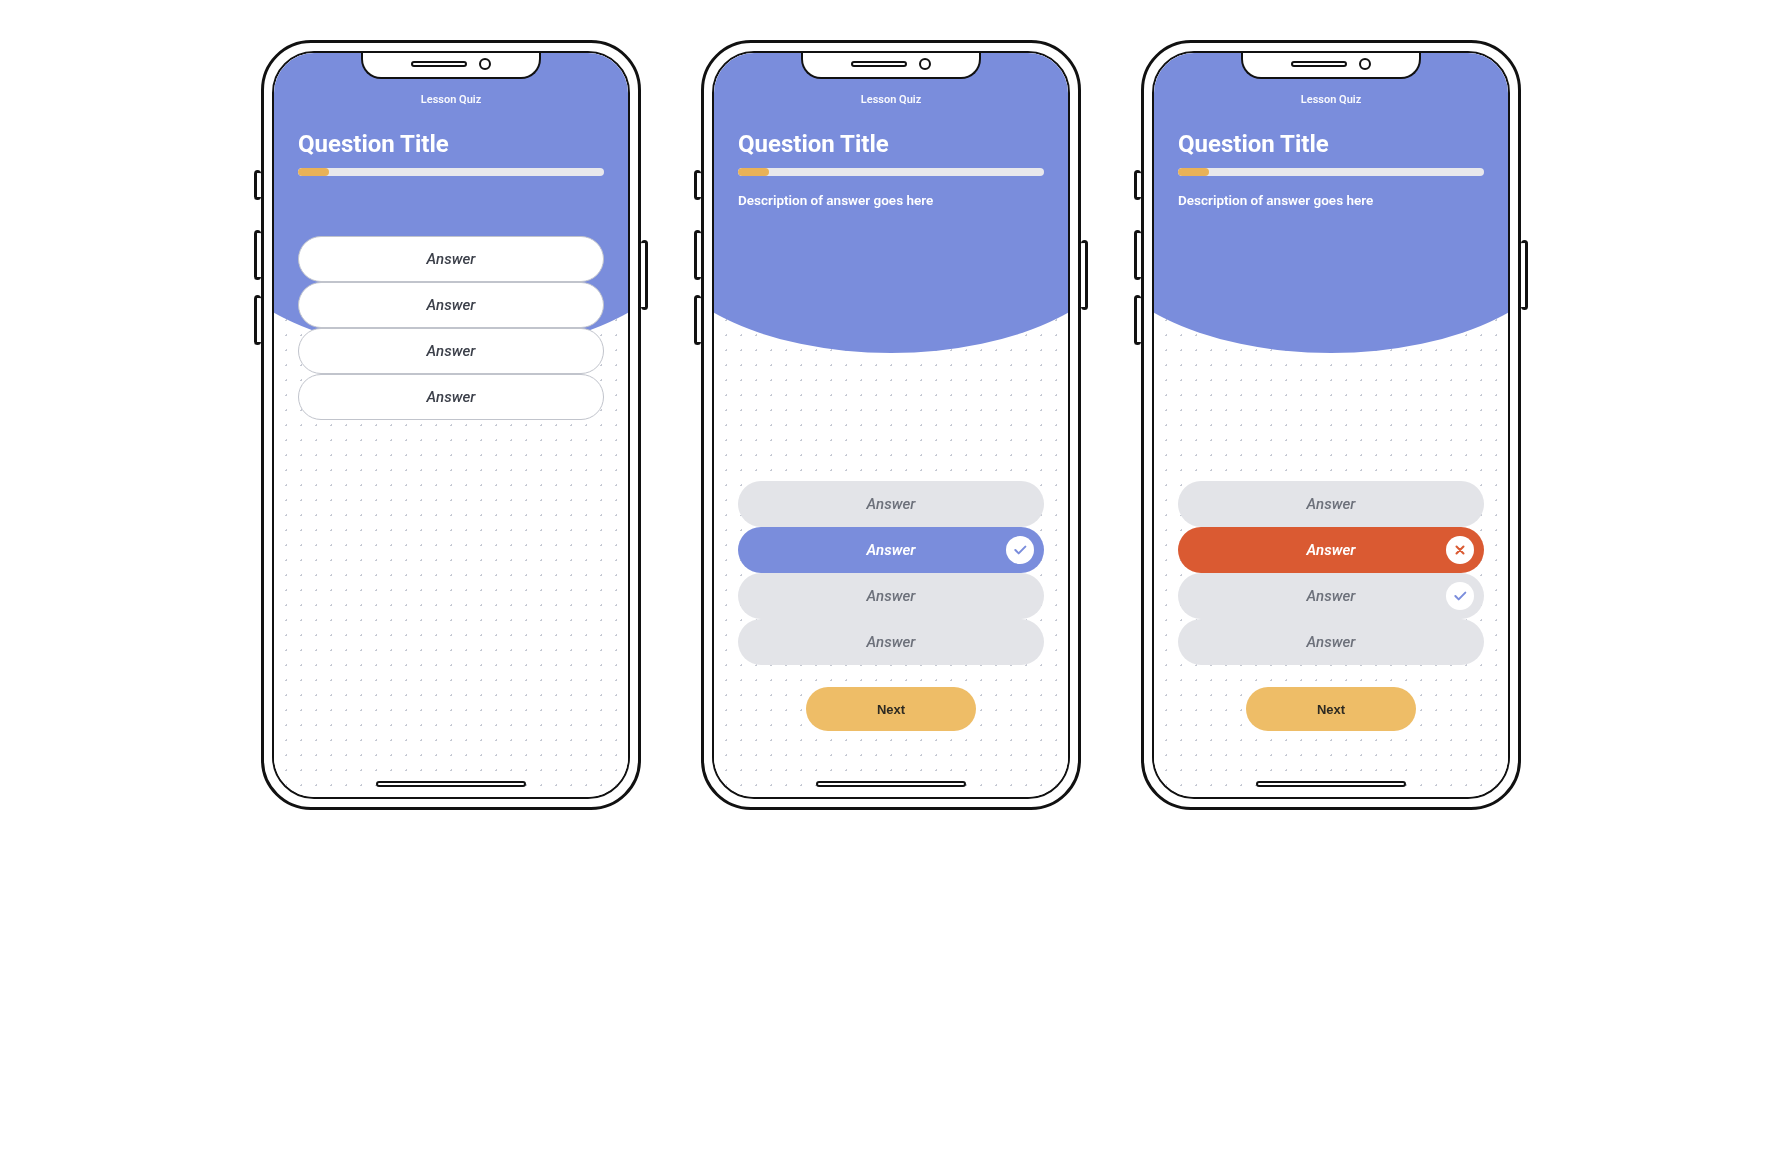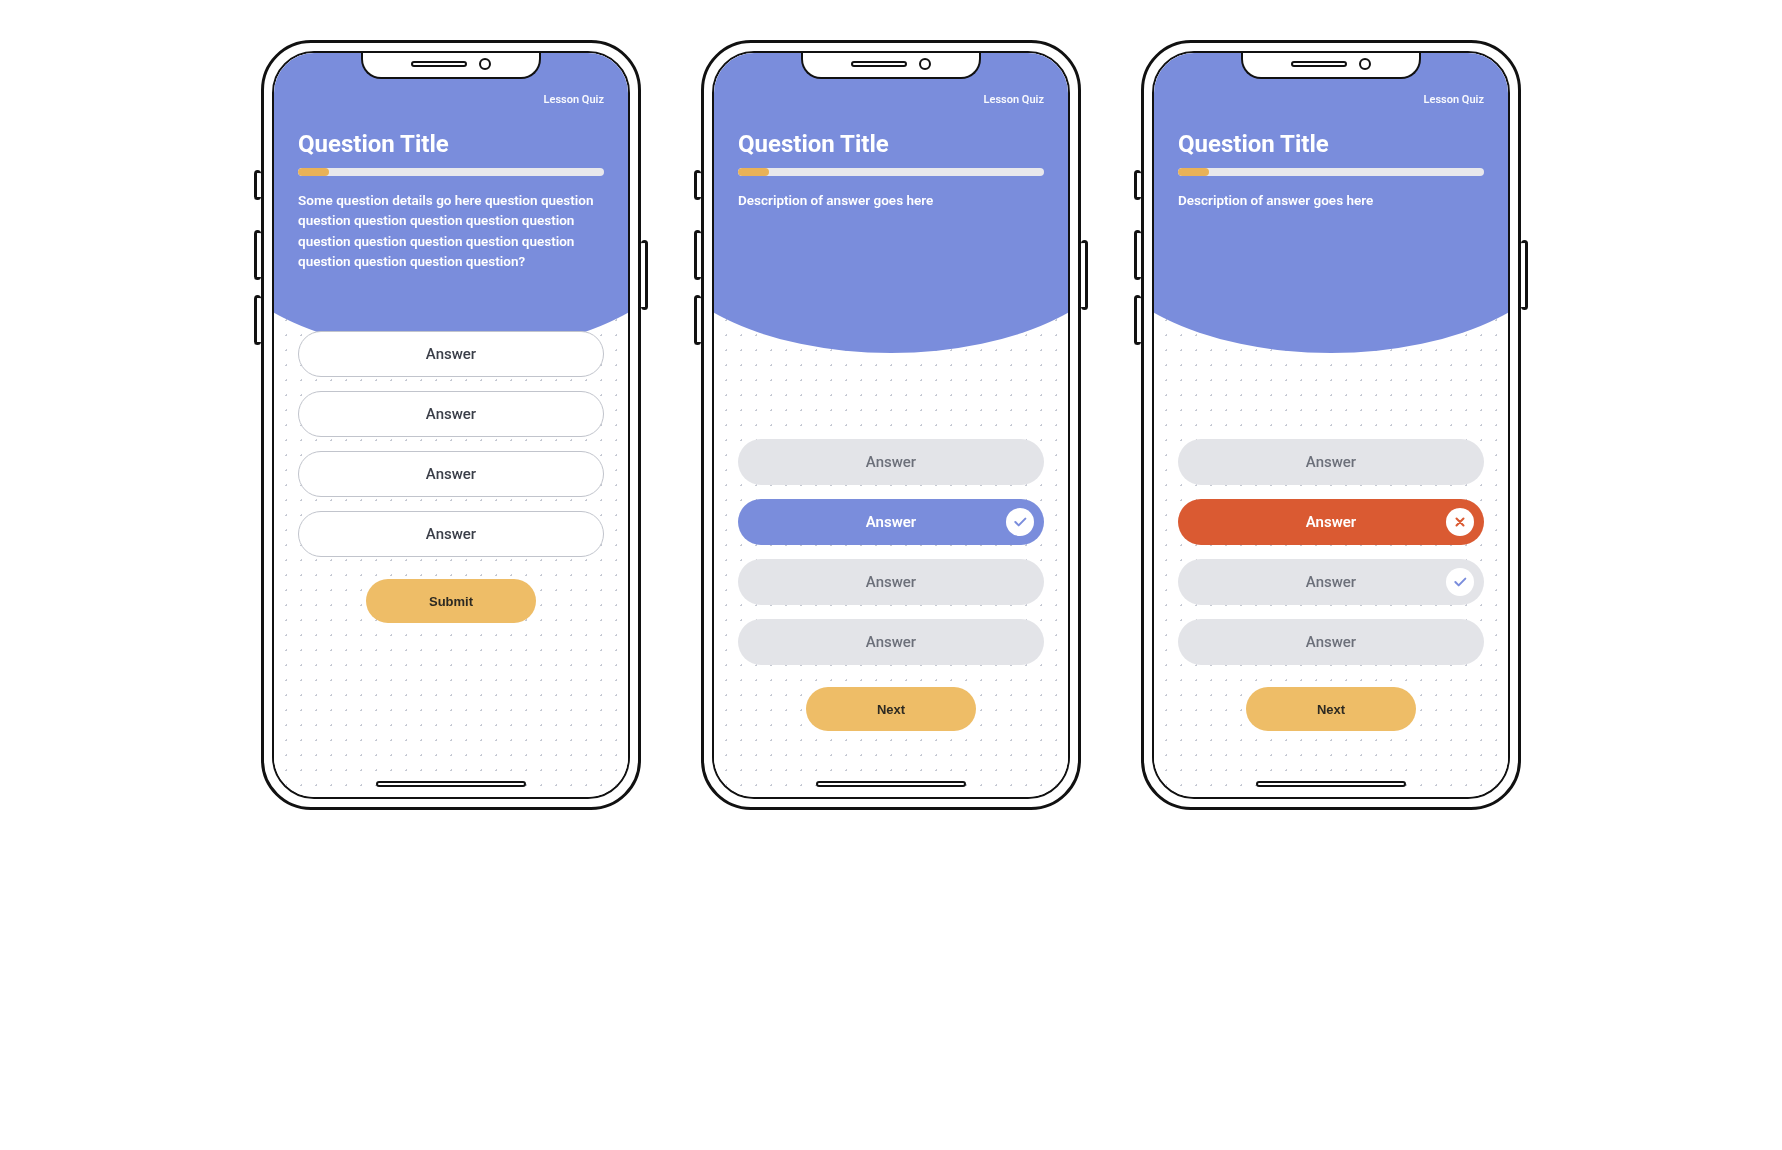--- a/index.html
+++ b/index.html
@@ -117,21 +117,21 @@
     z-index: 2;
     padding: 40px 24px 24px;
     height: 100%;
     display: flex;
     flex-direction: column;
   }
 
   .lesson-label {
     color: #fff;
     font-size: 11px;
-    text-align: right;
+    text-align: center;
     font-weight: 600;
     opacity: 0.95;
   }
 
   .title {
     color: #fff;
     font-size: 24px;
     font-weight: 700;
     margin-top: 24px;
   }
@@ -154,22 +154,22 @@
     font-size: 13.5px;
     font-weight: 600;
     margin-top: 14px;
     line-height: 1.5;
   }
 
   .answers {
     margin-top: auto;
     display: flex;
     flex-direction: column;
-    gap: 14px;
     padding-top: 20px;
+    font-style: italic;
   }
 
   .answer {
     height: 46px;
     border-radius: 26px;
     display: flex;
     align-items: center;
     justify-content: center;
     font-size: 15px;
     font-weight: 500;
@@ -246,40 +246,36 @@
       <div class="home-indicator"></div>
 
       <div class="screen">
         <div class="header-bg"></div>
         <div class="content">
           <div class="lesson-label">Lesson Quiz</div>
           <div class="title">Question Title</div>
           <div class="progress">
             <div class="progress-fill" style="width:10%"></div>
           </div>
-          <div class="description">Some question details go here question question question question question question question question question question question question question question question question?</div>
 
           <div class="answers" style="margin-top:40px">
             <div class="answer outline">
                 <span>Answer</span>
               </div>
             <div class="answer outline">
                 <span>Answer</span>
               </div>
             <div class="answer outline">
                 <span>Answer</span>
               </div>
             <div class="answer outline">
                 <span>Answer</span>
               </div>
           </div>
 
-          <div class="action-row">
-            <button class="action-btn">Submit</button>
-          </div>
         </div>
       </div>
     </div>
   </div>
 </div>
 
 <div class="phone">
   <div class="side-btn silence"></div>
   <div class="side-btn vol1"></div>
   <div class="side-btn vol2"></div>

